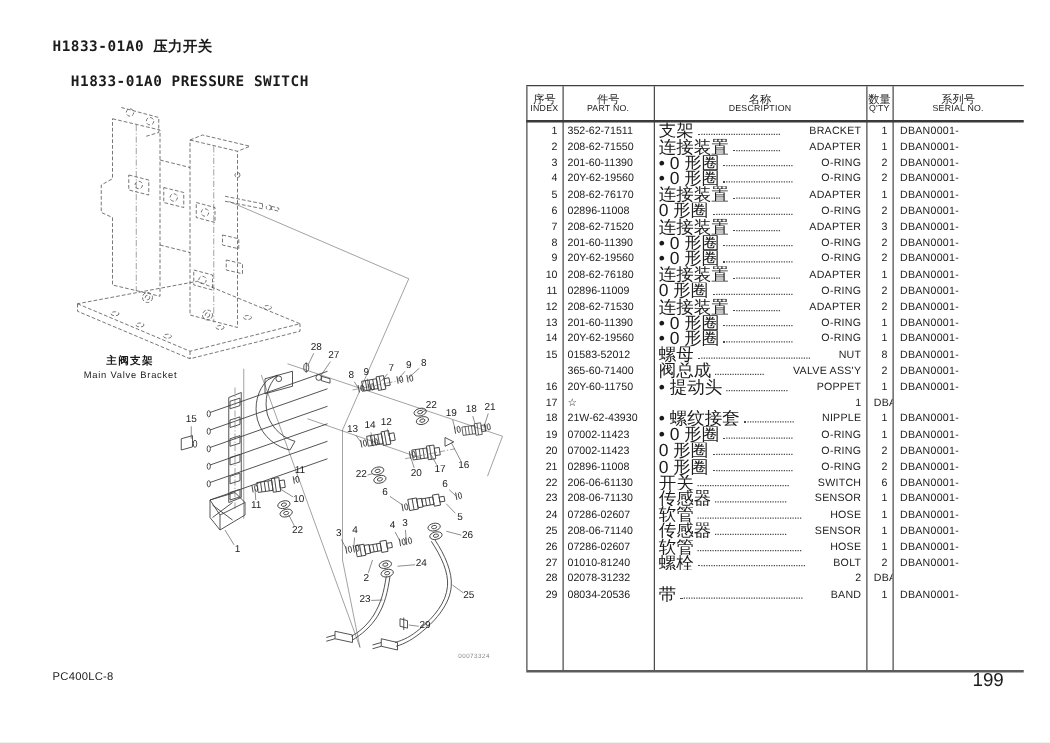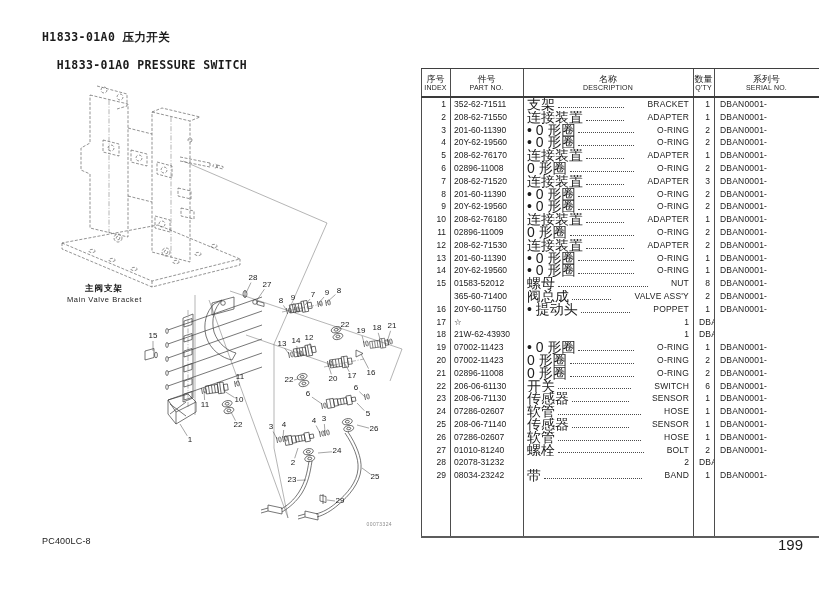--- a/index.html
+++ b/index.html
@@ -529,20 +529,25 @@
         </div>
         <div class="trow">
           <div class="cell c-idx">17</div>
           <div class="cell c-part">☆</div>
           <div class="cell c-qty">1</div>
           <div class="cell c-serial">DBAN0001-</div>
         </div>
         <div class="trow">
           <div class="cell c-idx">18</div>
           <div class="cell c-part">21W-62-43930</div>
+          <div class="cell c-desc">
+            <span class="cn">• 螺纹接套</span>
+            <span class="dots"></span>
+            <span class="en">NIPPLE</span>
+          </div>
           <div class="cell c-qty">1</div>
           <div class="cell c-serial">DBAN0001-</div>
         </div>
         <div class="trow">
           <div class="cell c-idx">19</div>
           <div class="cell c-part">07002-11423</div>
           <div class="cell c-desc">
             <span class="cn">• 0 形圈</span>
             <span class="dots"></span>
             <span class="en">O-RING</span>
@@ -639,21 +644,21 @@
           <div class="cell c-serial">DBAN0001-</div>
         </div>
         <div class="trow">
           <div class="cell c-idx">28</div>
           <div class="cell c-part">02078-31232</div>
           <div class="cell c-qty">2</div>
           <div class="cell c-serial">DBAN0001-</div>
         </div>
         <div class="trow">
           <div class="cell c-idx">29</div>
-          <div class="cell c-part">08034-23242</div>
+          <div class="cell c-part">08034-20536</div>
           <div class="cell c-desc">
             <span class="cn">带</span>
             <span class="dots"></span>
             <span class="en">BAND</span>
           </div>
           <div class="cell c-qty">1</div>
           <div class="cell c-serial">DBAN0001-</div>
         </div>
       </div>
   </div>

